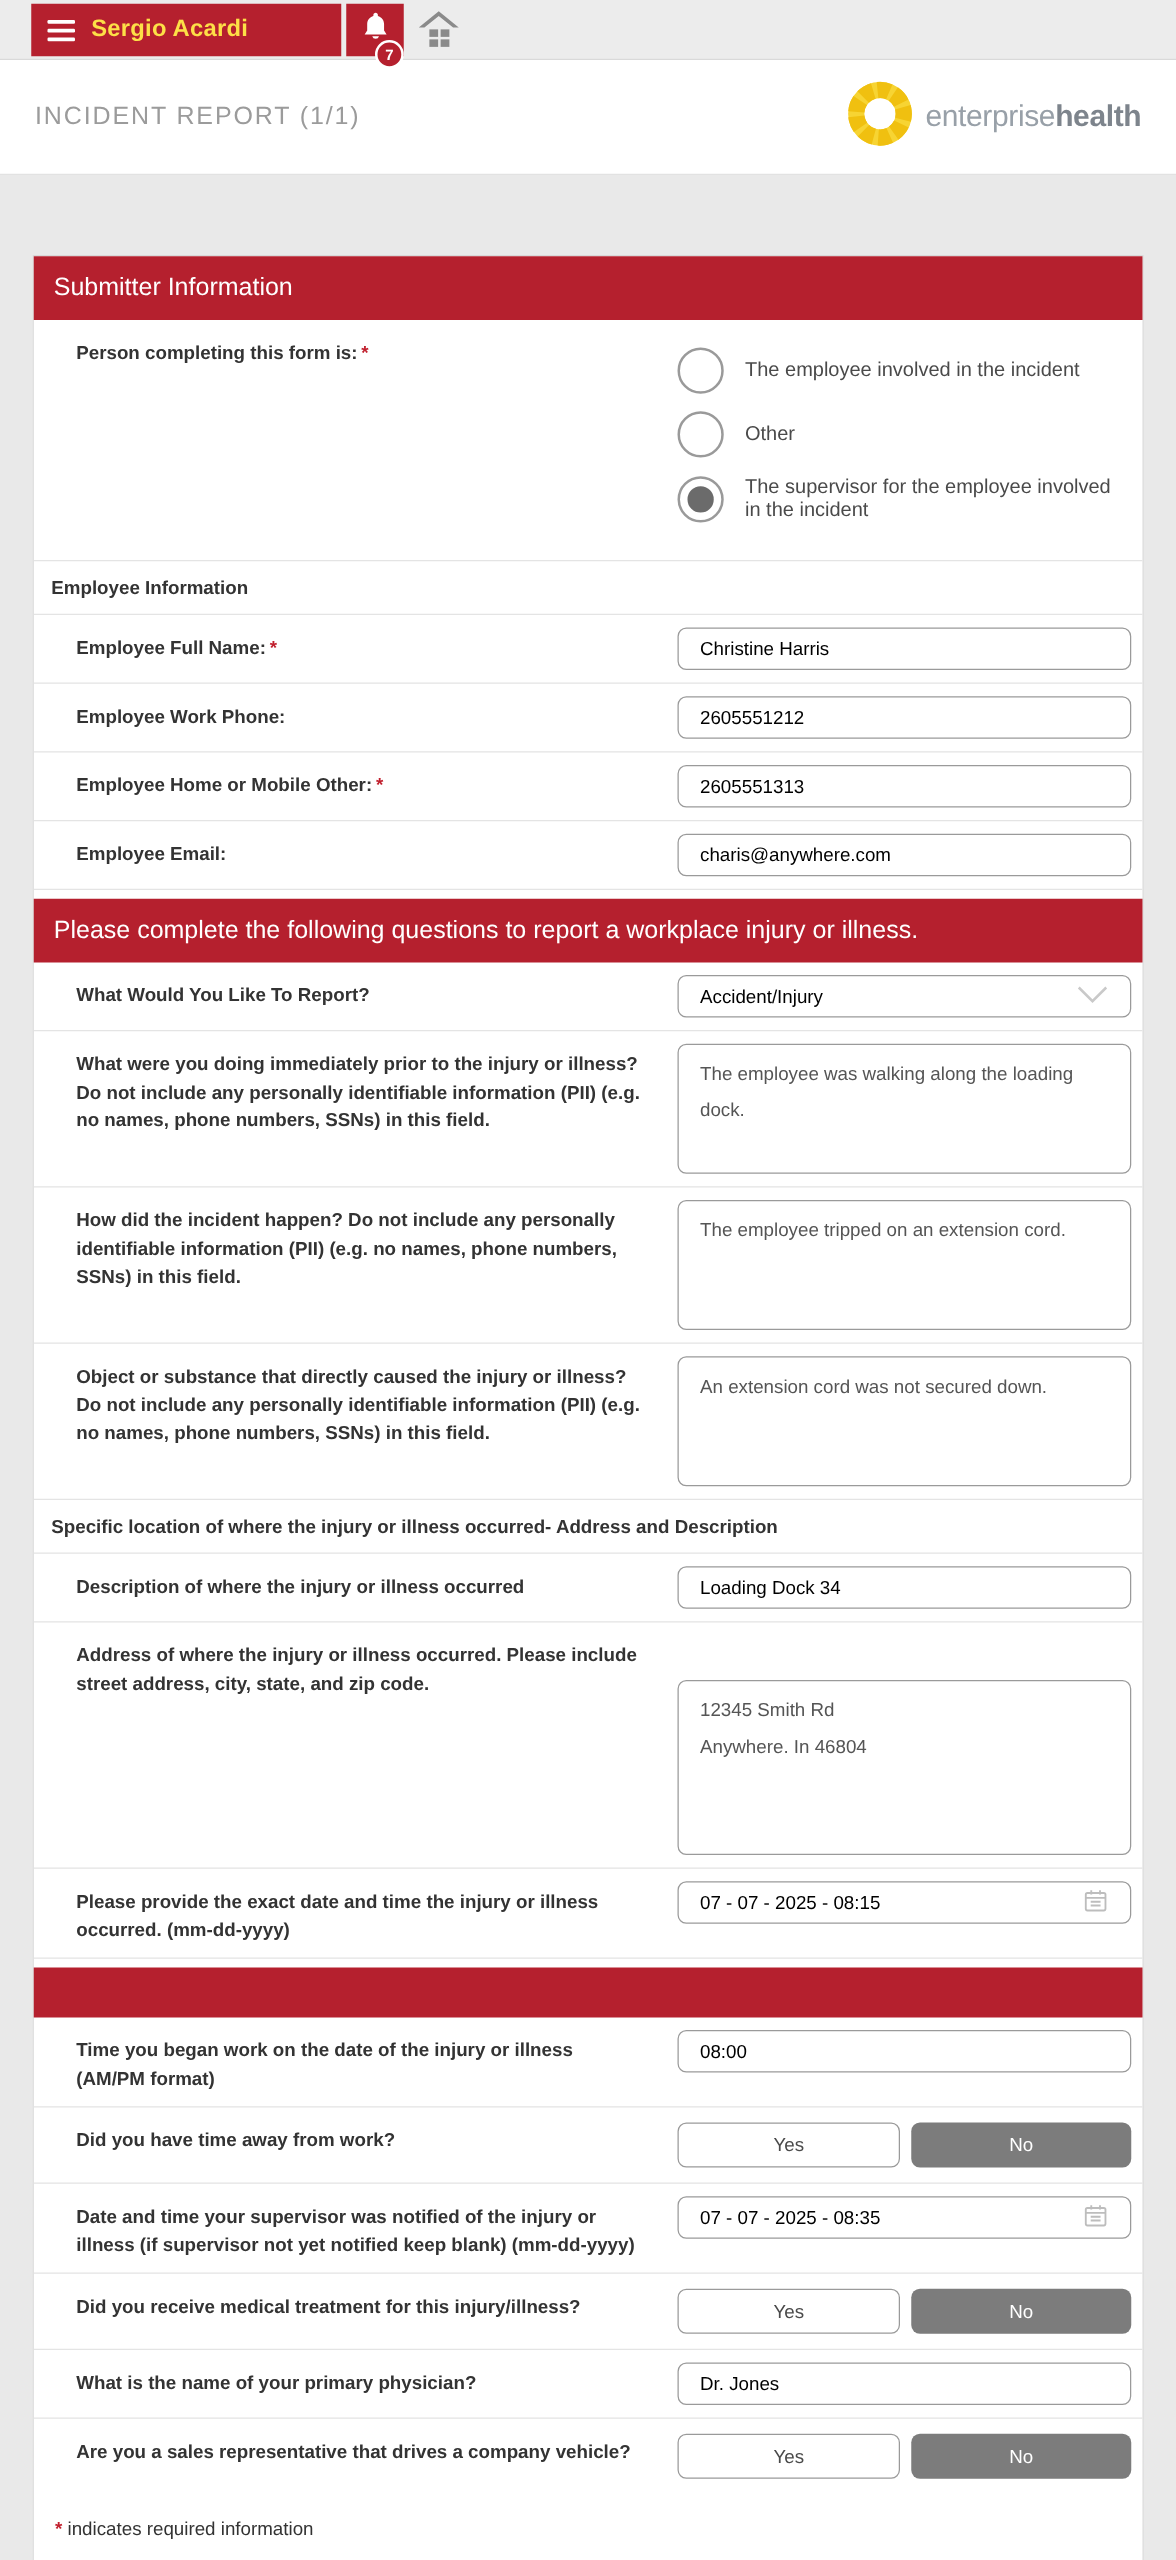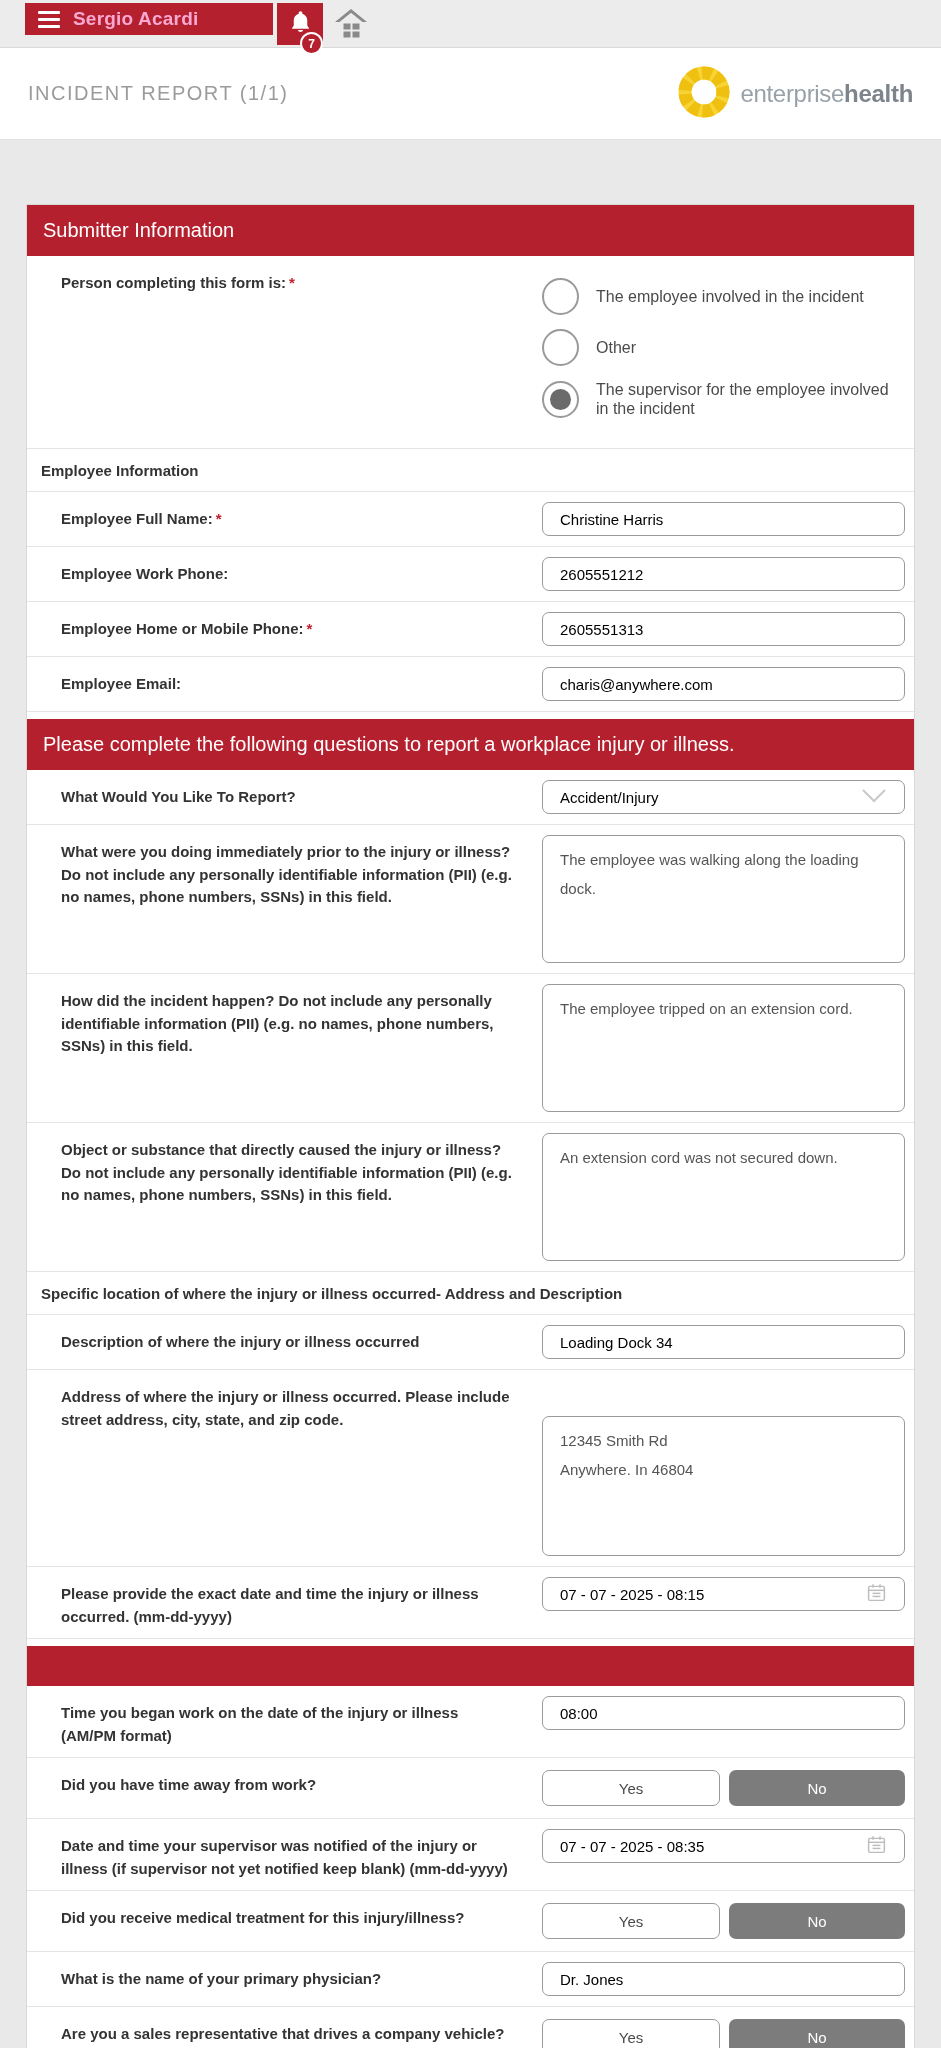--- a/index.html
+++ b/index.html
@@ -7,22 +7,22 @@
   body {
     height: 2048px;
     background: #e9e9e9;
     font-family: "Liberation Sans", sans-serif;
     position: relative;
     overflow: hidden;
   }
   
   .topbar { height: 48px; background: #ececec; border-bottom: 1px solid #d9d9d9; position: relative; }
   .tb-user {
-    position: absolute; left: 25px; top: 3px; width: 248px; height: 32px;
-    background: #b5202e; color: #f9a8d4; display: flex; align-items: center; gap: 13px;
+    position: absolute; left: 25px; top: 3px; width: 248px; height: 42px;
+    background: #b5202e; color: #fde047; display: flex; align-items: center; gap: 13px;
     padding-left: 13px; cursor: pointer;
   }
   .hamburger { width: 22px; display: flex; flex-direction: column; gap: 4px; }
   .hamburger span { display: block; height: 3px; background: #fff; border-radius: 1px; }
   .tb-user-name { font-size: 19px; font-weight: bold; letter-spacing: .2px; }
   .tb-bell {
     position: absolute; left: 277px; top: 3px; width: 46px; height: 42px;
     background: #b5202e; display: flex; align-items: center; justify-content: center; cursor: pointer;
   }
   .badge {
@@ -54,21 +54,21 @@
     font-weight: bold; font-size: 15px; color: #333; line-height: 1.5; margin-left: 20px;
   }
   .req { color: #c1202e; margin-left: 3px; font-weight: bold; }
   .ctrl { flex: 1; }
   .input {
     border: 1.5px solid #9a9a9a; border-radius: 7px; height: 34px; background: #fff;
     display: flex; align-items: center; padding: 0 17px; font-size: 15px; color: #000000;
   }
   .input.between { justify-content: space-between; }
   .textarea {
-    border: 1.5px solid #9a9a9a; border-radius: 7px; height: 128px; background: #fff;
+    border: 1.5px solid #9a9a9a; border-radius: 7px; height: 104px; background: #fff;
     padding: 10px 17px; font-size: 15px; color: #555; line-height: 1.9; white-space: pre-line;
   }
   .textarea.addr { height: 140px; margin-top: 36px; }
   
   .radio-group { padding: 4px 0 6px; }
   .radio-row { display: flex; align-items: center; gap: 17px; margin: 8px 0 14px; cursor: pointer; }
   .radio { width: 37px; height: 37px; border-radius: 50%; border: 2px solid #9a9a9a; background: #fff; position: relative; flex: 0 0 37px; }
   .radio.sel::after { content: ""; position: absolute; inset: 6px; border-radius: 50%; background: #6b6b6b; }
   .radio-lbl { font-size: 16px; color: #4a4a4a; line-height: 1.2; }
   .subheader { font-weight: bold; font-size: 15px; color: #333; padding: 13px 14px 12px; border-bottom: 1px solid #e4e4e4; }
@@ -163,21 +163,21 @@
   </div>
 
   <div class="row">
     <div class="lbl">Employee Work Phone:</div>
     <div class="ctrl">
         <div class="input">2605551212</div>
       </div>
   </div>
 
   <div class="row">
-    <div class="lbl"><span>Employee Home or Mobile Phone:</span><span class="req">*</span></div>
+    <div class="lbl"><span>Employee Home or Mobile Other:</span><span class="req">*</span></div>
     <div class="ctrl">
         <div class="input">2605551313</div>
       </div>
   </div>
 
   <div class="row">
     <div class="lbl">Employee Email:</div>
     <div class="ctrl">
         <div class="input">charis@anywhere.com</div>
       </div>

